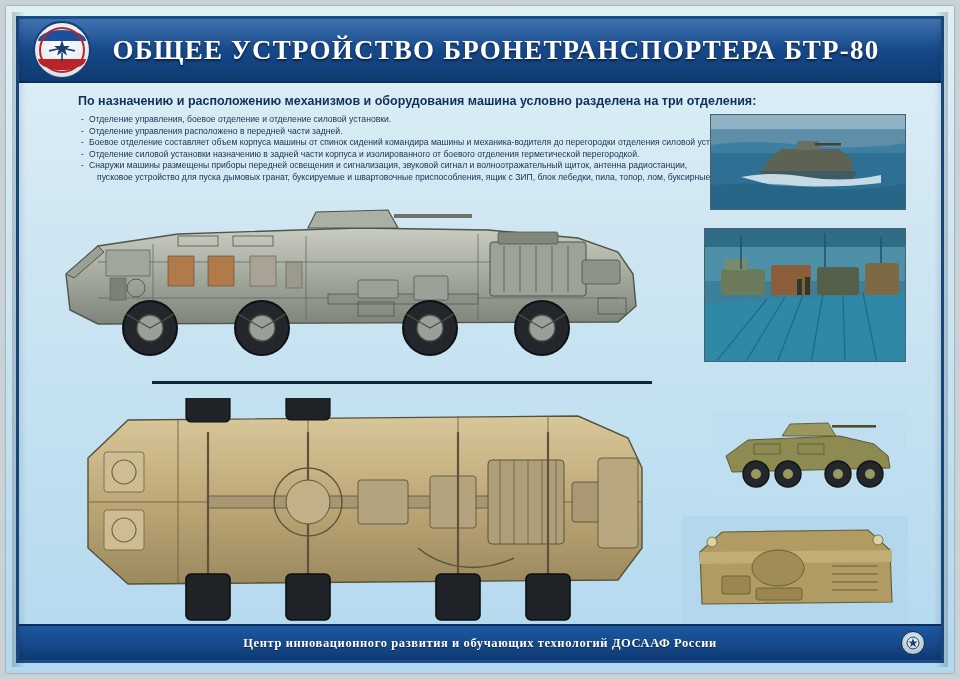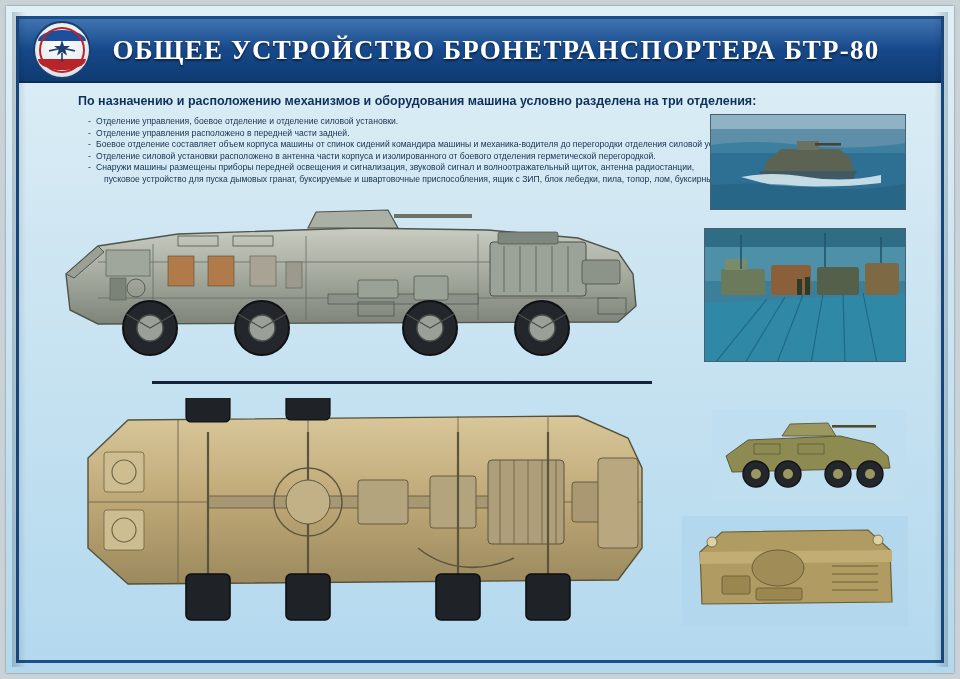--- a/index.html
+++ b/index.html
@@ -73,21 +73,21 @@
 
   
   .intro{
     position:absolute;left:72px;top:88px;width:790px;
     color:#0d2b4c;
   }
   .intro-title{
     font-size:12.5px;font-weight:bold;color:#10305a;margin-bottom:6px;
     font-family:"Liberation Sans",sans-serif;
   }
-  .intro ul{margin:8px;padding:0;list-style:none;}
+  .intro ul{margin:1px;padding:0;list-style:none;}
   .intro li{
     font-size:8.6px;line-height:11.6px;color:#16314f;padding-left:10px;position:relative;
     white-space:nowrap;
   }
   .intro li::before{content:"-";position:absolute;left:2px;top:0;}
   .intro li.cont{padding-left:18px;}
   .intro li.cont::before{content:"";}
 
   
   .side-view{
@@ -169,21 +169,21 @@
 
       <div class="header-title">ОБЩЕЕ УСТРОЙСТВО БРОНЕТРАНСПОРТЕРА БТР-80</div>
     </div>
 
     <div class="intro">
       <div class="intro-title">По назначению и расположению механизмов и оборудования машина условно разделена на три отделения:</div>
       <ul>
         <li>Отделение управления, боевое отделение и отделение силовой установки.</li>
         <li>Отделение управления расположено в передней части задней.</li>
         <li>Боевое отделение составляет объем корпуса машины от спинок сидений командира машины и механика-водителя до перегородки отделения силовой установки.</li>
-        <li>Отделение силовой установки расположено в антенна части корпуса и изолированного от боевого отделения герметической перегородкой.</li>
+        <li>Отделение силовой установки назначению в задней части корпуса и изолированного от боевого отделения герметической перегородкой.</li>
         <li>Снаружи машины размещены приборы передней освещения и сигнализация, звуковой сигнал и волноотражательный щиток, антенна радиостанции,</li>
         <li class="cont">пусковое устройство для пуска дымовых гранат, буксируемые и швартовочные приспособления, ящик с ЗИП, блок лебедки, пила, топор, лом, буксирные тросы.</li>
       </ul>
     </div>
 
     <div class="side-view">
       <svg width="610" height="170" viewBox="0 0 610 170">
         <defs>
           <linearGradient id="hullG" x1="0" y1="0" x2="0" y2="1">
             <stop offset="0%" stop-color="#c9ccc0"></stop>
@@ -457,17 +457,26 @@
               <path d="M150 50 L196 50"></path>
           </g>
           <rect x="40" y="60" width="28" height="18" rx="2" fill="#9a8750" stroke="#6b5f38" stroke-width=".9"></rect>
           <rect x="74" y="72" width="46" height="12" rx="2" fill="#9a8750" stroke="#6b5f38" stroke-width=".9"></rect>
           <circle cx="30" cy="26" r="5" fill="#ddd2a4" stroke="#6b5f38" stroke-width=".8"></circle>
           <circle cx="196" cy="24" r="5" fill="#ddd2a4" stroke="#6b5f38" stroke-width=".8"></circle>
         </g>
       </svg>
     </div>
 
+    <div class="footer">
+      <div class="footer-text">Центр инновационного развития и обучающих технологий ДОСААФ России</div>
+      <div class="footer-logo">
+        <svg width="14" height="14" viewBox="0 0 14 14">
+          <circle cx="7" cy="7" r="6" fill="none" stroke="#1a3f70" stroke-width="1"></circle>
+          <path d="M7 2 L8.2 5.4 L11.6 5.4 L8.9 7.6 L9.9 11 L7 8.9 L4.1 11 L5.1 7.6 L2.4 5.4 L5.8 5.4 Z" fill="#1a3f70"></path>
+        </svg>
+      </div>
+    </div>
 
     <div class="edge-left"></div>
     <div class="edge-right"></div>
   </div>
 </div>
 
 </body></html>

